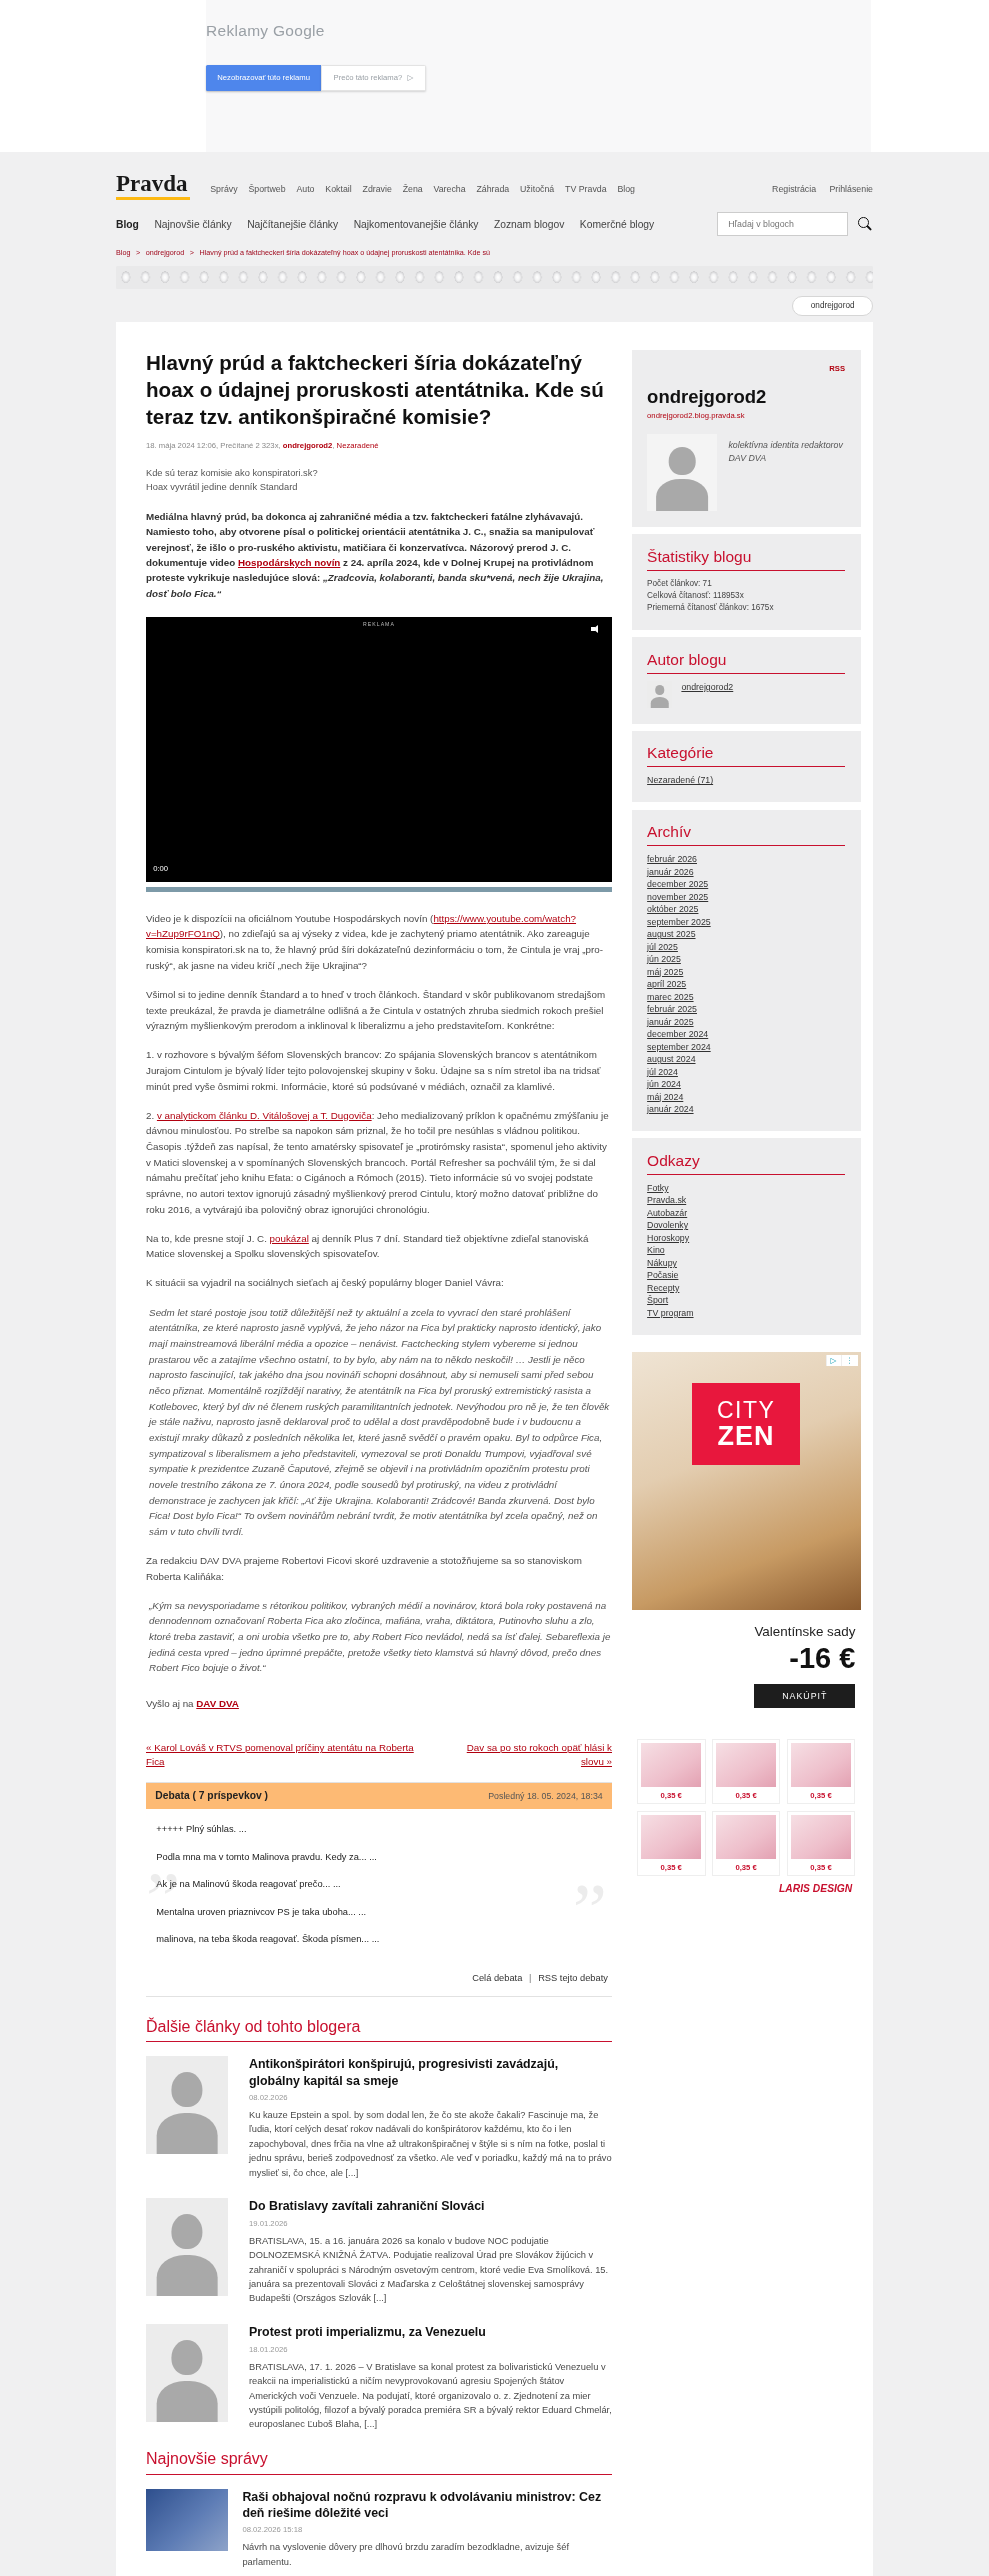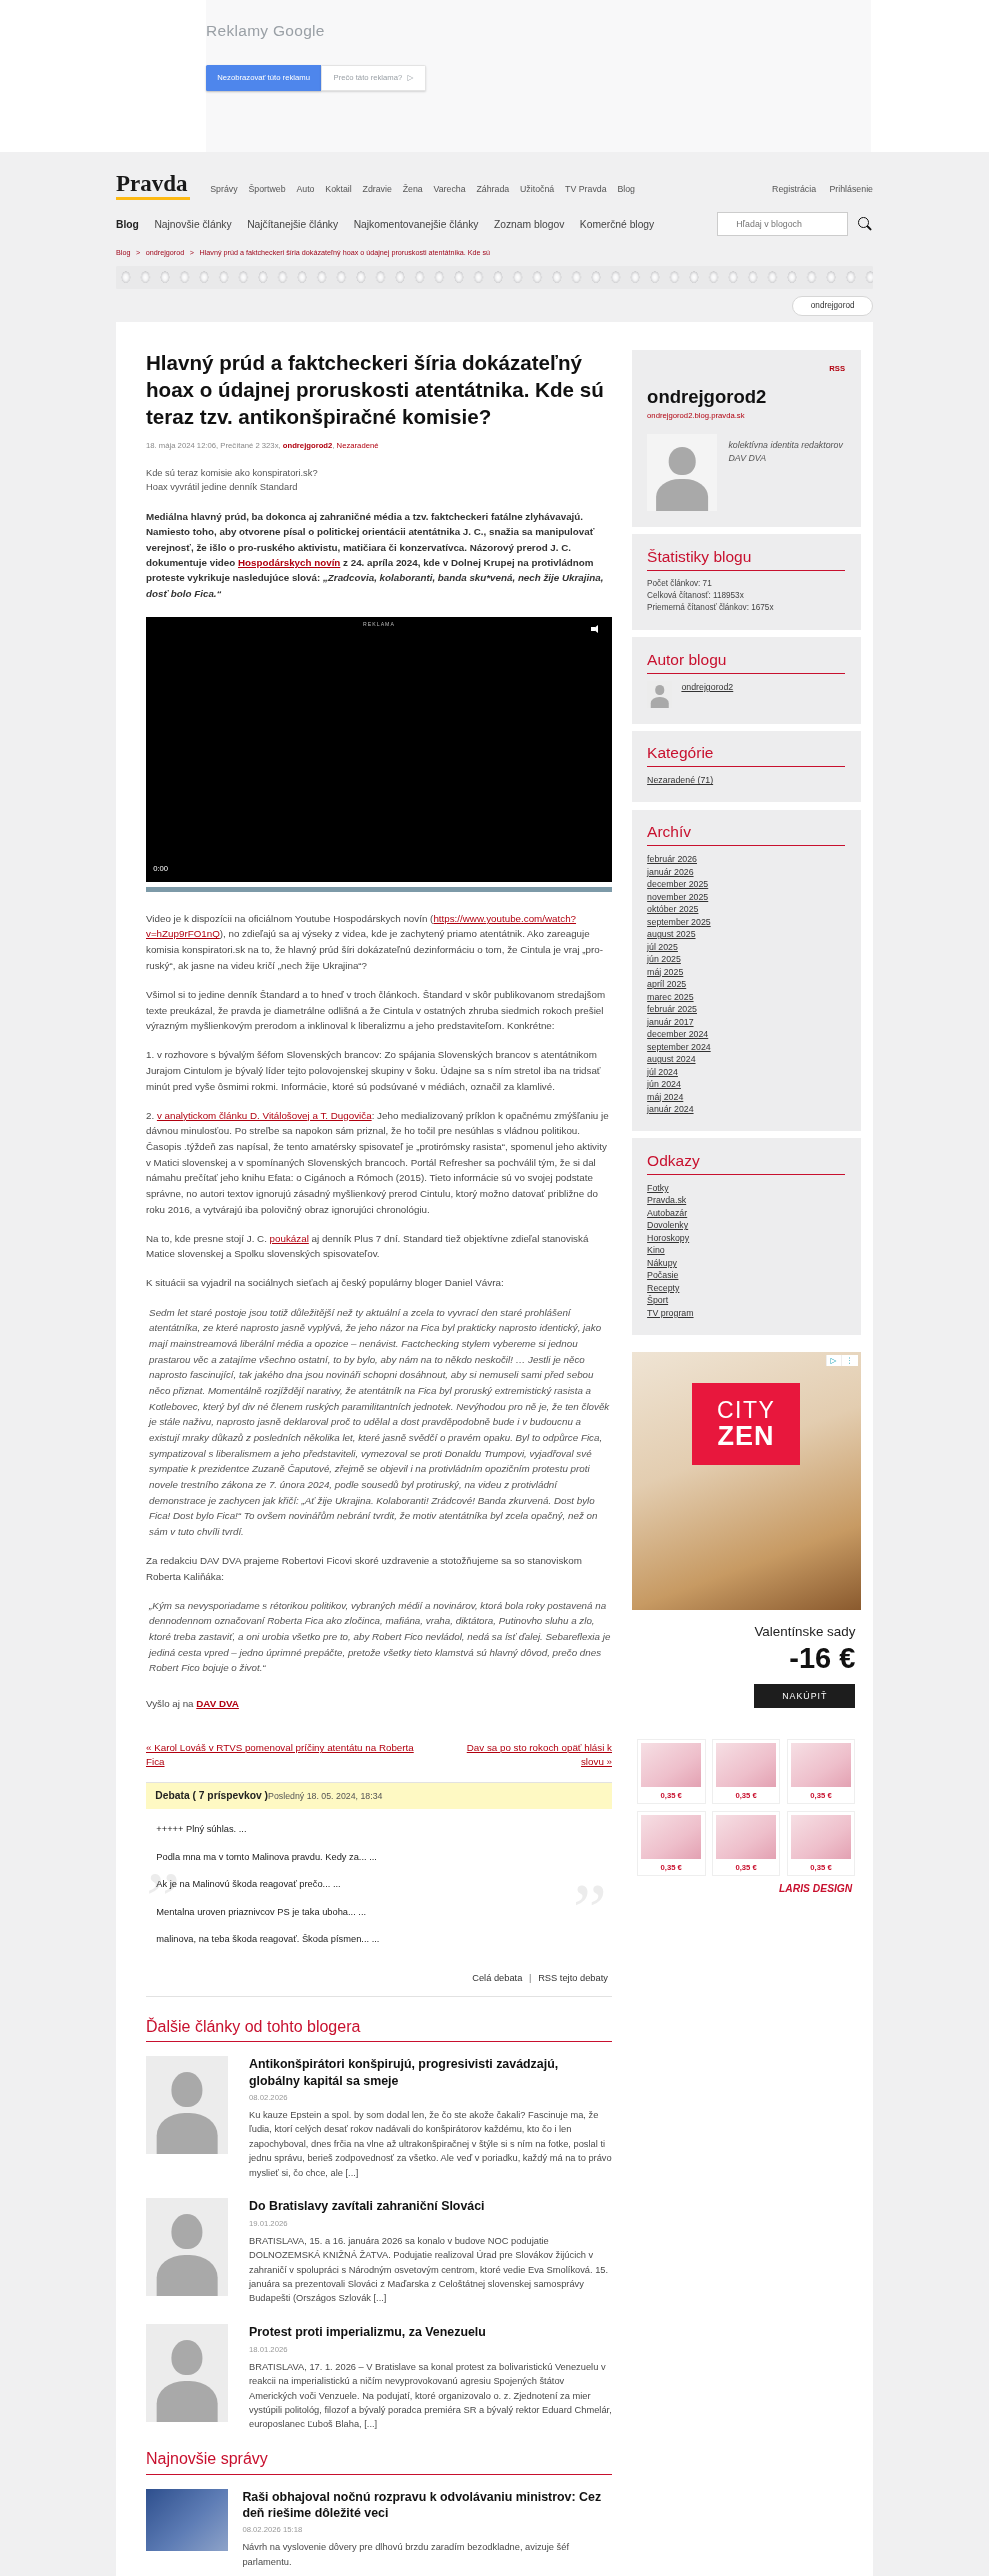--- a/index.html
+++ b/index.html
@@ -26,21 +26,21 @@
   .logo{font-family:"Liberation Serif",serif;font-size:23px;font-weight:700;color:#1a1a1a;line-height:1;border-bottom:3.1px solid #fdb913;padding:0 2.1px 2.1px 0;margin-right:20.6px}
   .topnav{display:flex;align-items:center;flex:1;padding-bottom:6.2px}
   .topnav a{font-size:8.8px;color:#555;margin-right:10.8px}
   .auth{display:flex;padding-bottom:6.2px}
   .auth a{font-size:8.8px;color:#555;margin-left:13.4px}
 
   .blognav{display:flex;align-items:center;padding:10.3px 0 9.3px}
   .blognav a{font-size:10.3px;color:#444;margin-right:15.5px}
   .blognav a.first{font-weight:700;color:#222}
   .searchwrap{margin-left:auto;display:flex;align-items:center}
-  .searchwrap input{width:131px;height:24px;border:0.5px solid #ccc;background:#fff;font-size:8.8px;padding:0 18px;color:#333;font-family:"Liberation Sans",sans-serif}
+  .searchwrap input{width:131px;height:24px;border:0.5px solid #ccc;background:#fff;font-size:8.8px;padding:0 10px;color:#333;font-family:"Liberation Sans",sans-serif}
   .mag{position:relative;width:15.5px;height:15.5px;display:inline-block;margin-left:9.3px;cursor:pointer}
   .mag::before{content:"";position:absolute;width:8.8px;height:8.8px;border:1.5px solid #111;border-radius:50%;left:0.5px;top:0.5px}
   .mag::after{content:"";position:absolute;width:2.1px;height:5.7px;background:#111;transform:rotate(-45deg);left:10.3px;top:8.2px;border-radius:1px}
 
   .breadcrumb{font-size:7.2px;color:#9d0016;padding:3.1px 0 8.2px}
   .breadcrumb a{color:#9d0016}
   .breadcrumb .sep{color:#9d0016;margin:0 3.6px}
 
   .ovals{height:23px;background-color:#e9e9ea;border-radius:1.5px;
     background-image:radial-gradient(ellipse 5.7px 7.7px at 9.8px 11.3px,#ffffff 0%,#f3f3f4 42%,#cfcfd1 76%,#e9e9ea 80%);
@@ -75,21 +75,21 @@
   .body p a{color:#b1000f;text-decoration:underline}
   .body p.quote{font-style:italic;color:#555;margin-left:3.1px}
   .davdva{font-size:9.8px;color:#4a4a4a;margin:19.6px 0 5.2px}
   .davdva a{color:#b1000f;text-decoration:underline;font-weight:700}
 
   .prevnext{display:flex;margin:30px 0 13.4px;gap:20.6px}
   .prevnext a{font-size:9.8px;color:#b1000f;text-decoration:underline;line-height:1.4}
   .prevnext a.next{text-align:right}
 
   .debate{border:0.5px solid #e2e2e2;border-left:none;border-right:none;margin-bottom:20.6px}
-  .debate-head{background:#fef9c3;display:flex;align-items:center;padding:7.2px 9.3px}
+  .debate-head{background:#fdba74;display:flex;justify-content:space-between;align-items:center;padding:7.2px 9.3px}
   .debate-head .dtitle{font-size:10.3px;font-weight:700;color:#222}
   .debate-head .dlast{font-size:8.8px;color:#555}
   .debate-body{position:relative;padding:15.5px 10.3px 8.2px;background:#fff}
   .debate-body .bigq{position:absolute;font-size:77px;color:#ececec;font-family:"Liberation Serif",serif;line-height:1}
   .debate-body .bigq.open{left:0;top:9.3px}
   .debate-body .bigq.close{right:5.2px;bottom:20.6px}
   .debate-body a.cmt{display:block;font-size:9.3px;color:#222;margin-bottom:17.5px;position:relative;z-index:1}
   .debate-foot{text-align:right;font-size:9.3px;color:#333;padding:3.1px 4.1px 13.4px}
   .debate-foot a{color:#333}
   .debate-foot .sep{margin:0 4.1px;color:#777}
@@ -353,21 +353,21 @@
         <a href="#" class="side-link">november 2025</a>
         <a href="#" class="side-link">október 2025</a>
         <a href="#" class="side-link">september 2025</a>
         <a href="#" class="side-link">august 2025</a>
         <a href="#" class="side-link">júl 2025</a>
         <a href="#" class="side-link">jún 2025</a>
         <a href="#" class="side-link">máj 2025</a>
         <a href="#" class="side-link">apríl 2025</a>
         <a href="#" class="side-link">marec 2025</a>
         <a href="#" class="side-link">február 2025</a>
-        <a href="#" class="side-link">január 2017</a>
+        <a href="#" class="side-link">január 2025</a>
         <a href="#" class="side-link">december 2024</a>
         <a href="#" class="side-link">september 2024</a>
         <a href="#" class="side-link">august 2024</a>
         <a href="#" class="side-link">júl 2024</a>
         <a href="#" class="side-link">jún 2024</a>
         <a href="#" class="side-link">máj 2024</a>
         <a href="#" class="side-link">január 2024</a>
       </div>
 
       <div class="panel">

